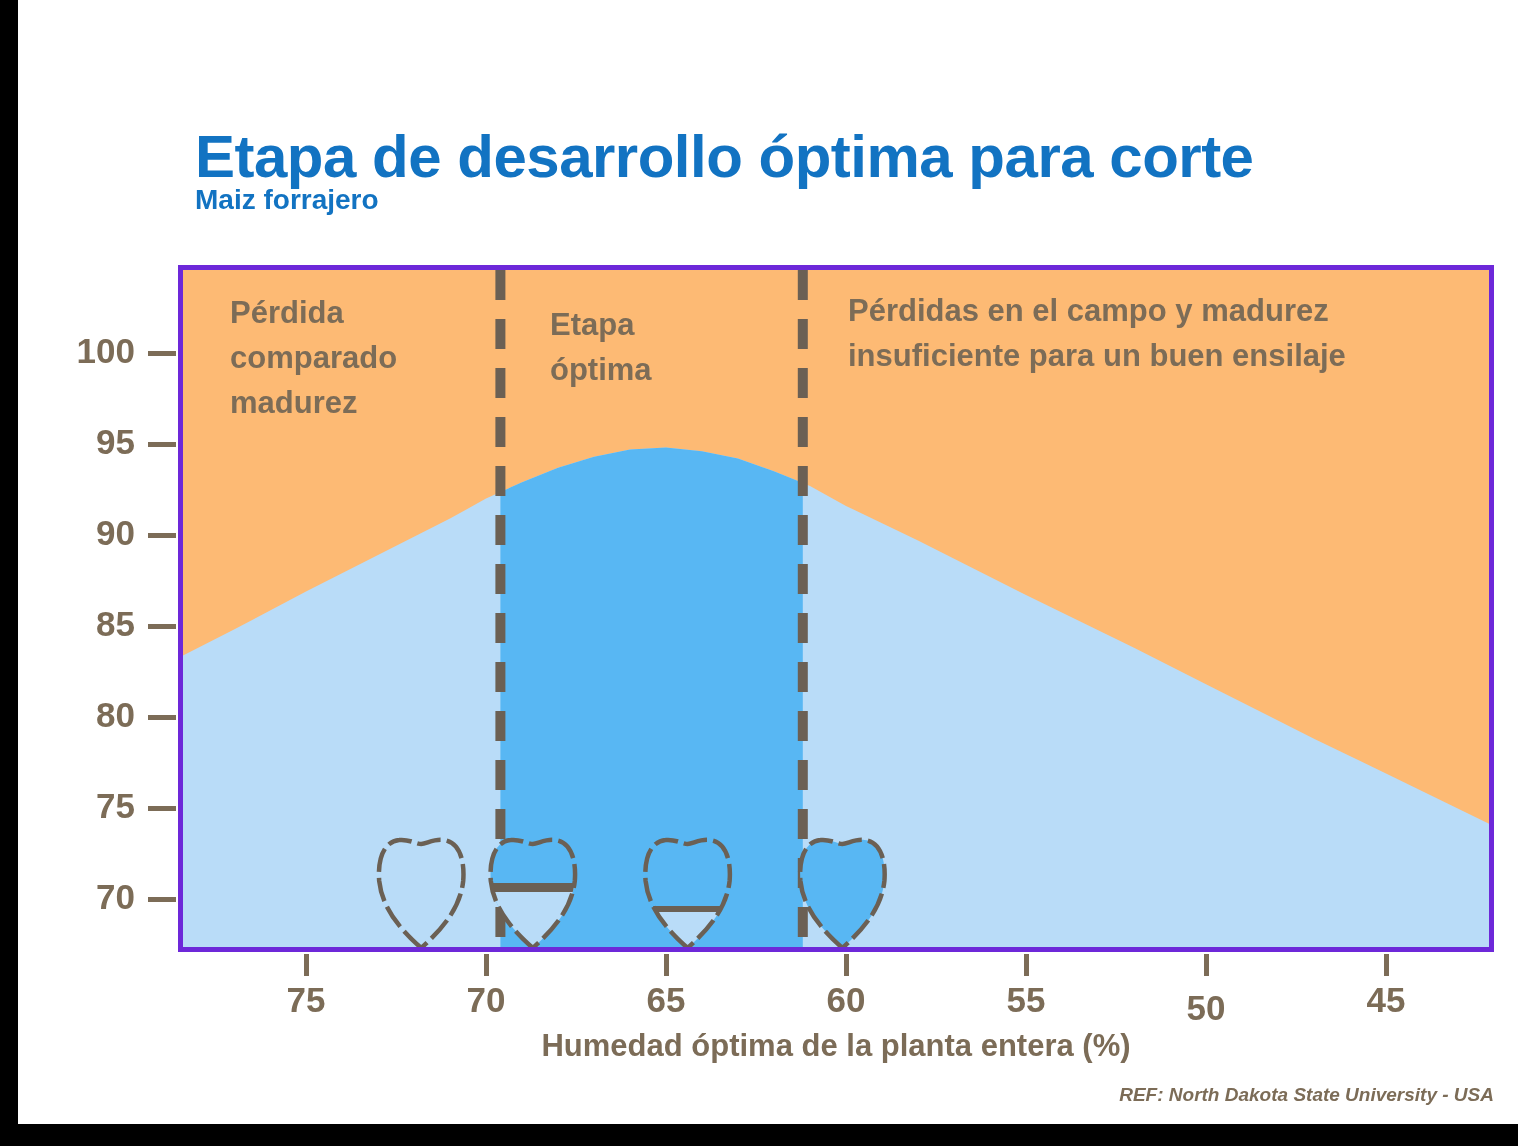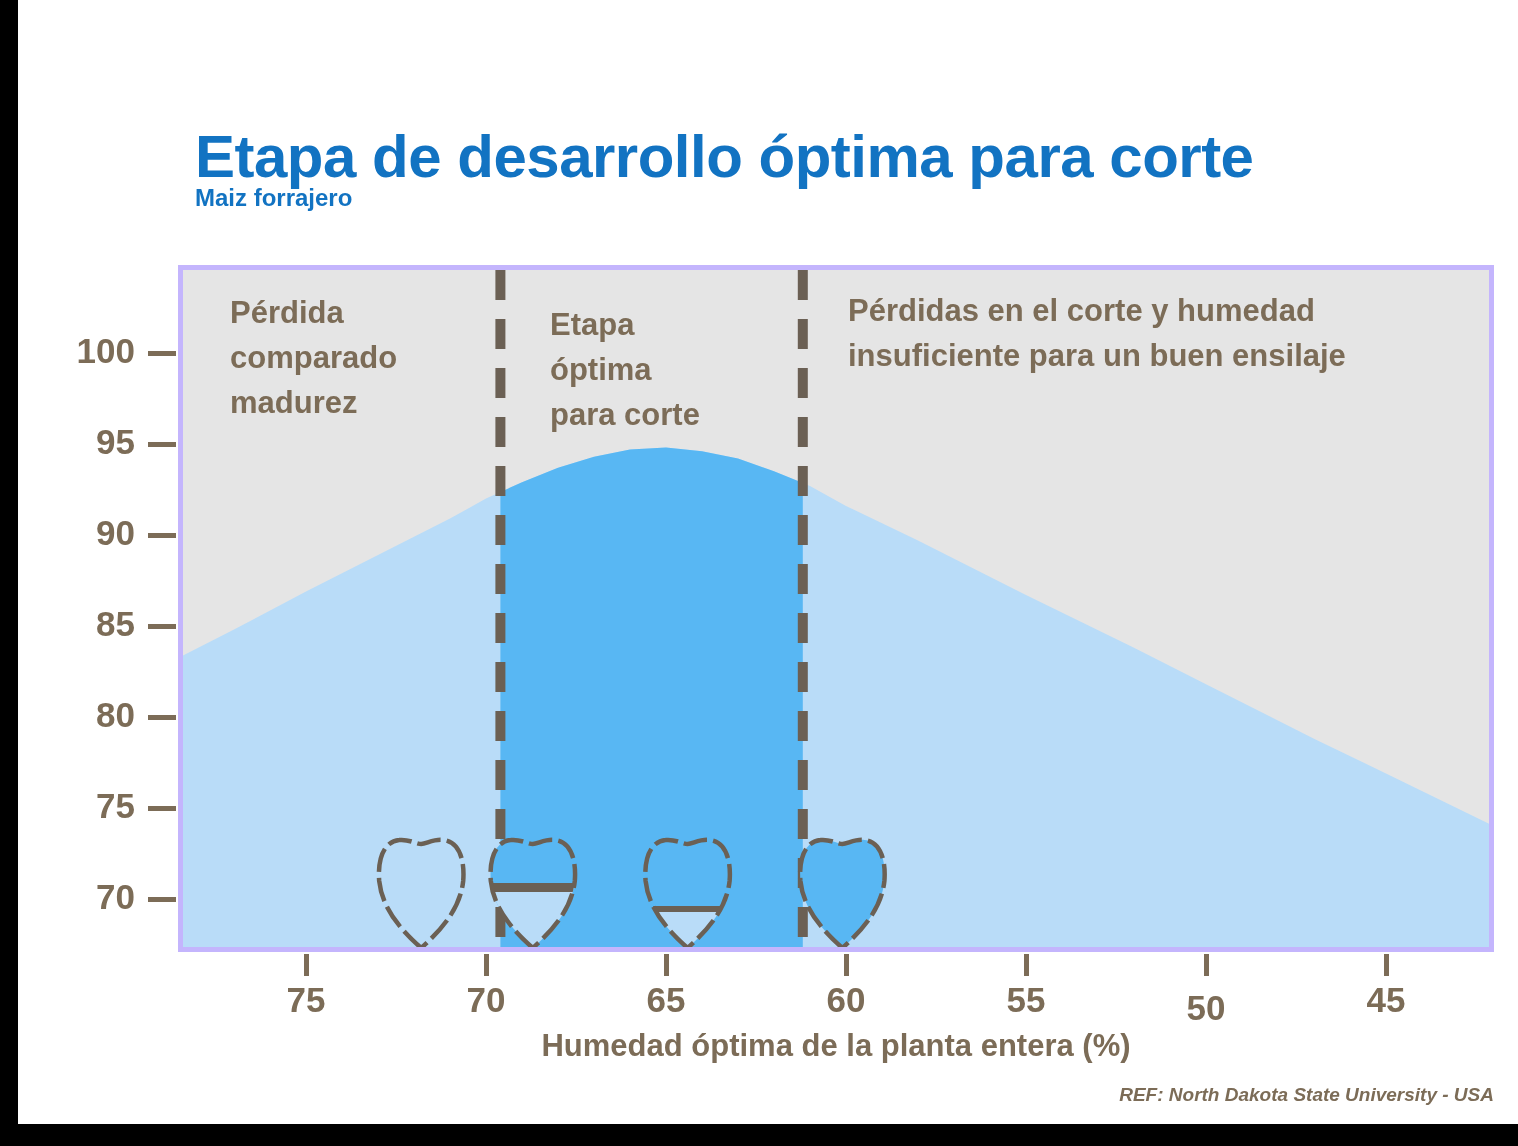--- a/index.html
+++ b/index.html
@@ -2,24 +2,24 @@
 <html><head>
 <meta charset="utf-8">
 <style>
   html,body{margin:0;padding:0;background:#ffffff;}
   .canvas{position:relative;width:1518px;height:1146px;background:#ffffff;overflow:hidden;
           font-family:"Liberation Sans",sans-serif;}
   .black-left{position:absolute;left:0;top:0;width:18px;height:1146px;background:#000;}
   .black-bottom{position:absolute;left:0;top:1124px;width:1518px;height:22px;background:#000;}
   .title{position:absolute;left:195px;top:122px;margin:0;font-weight:700;font-size:60px;
          color:#1273c2;letter-spacing:-0.5px;white-space:nowrap;}
-  .subtitle{position:absolute;left:195px;top:184px;margin:0;font-weight:700;font-size:24px;
+  .subtitle{position:absolute;left:195px;top:184px;margin:0;font-weight:700;font-size:28px;
          color:#1273c2;white-space:nowrap;}
   .plot{position:absolute;left:178px;top:265px;width:1316px;height:687px;
-        border:5px solid #c4b5fd;box-sizing:border-box;background:#e5e5e5;overflow:hidden;}
+        border:5px solid #6d28d9;box-sizing:border-box;background:#fdba74;overflow:hidden;}
   .plot svg{position:absolute;left:0;top:0;width:1306px;height:677px;display:block;}
   .region{position:absolute;font-weight:700;font-size:31px;line-height:45px;color:#7c6c57;}
   .region-left{left:47px;top:20px;width:230px;}
   .region-mid{left:367px;top:32px;width:230px;}
   .region-right{left:665px;top:18px;width:660px;}
   .ytick{position:absolute;left:148px;width:28px;height:5px;background:#7c6c57;}
   .ylab{position:absolute;left:35px;width:100px;text-align:right;font-weight:700;font-size:35px;color:#7c6c57;}
   .xtick{position:absolute;top:954px;width:5px;height:22px;background:#7c6c57;}
   .xlab{position:absolute;top:980px;width:120px;text-align:center;font-weight:700;font-size:35px;color:#7c6c57;}
   .xlabel{position:absolute;left:178px;top:1028px;width:1316px;text-align:center;
@@ -74,24 +74,23 @@
       </svg>
 
     <div class="region region-left">
       <div>Pérdida</div>
       <div>comparado</div>
       <div>madurez</div>
     </div>
     <div class="region region-mid">
       <div>Etapa</div>
       <div>óptima</div>
-      <div>para corte</div>
     </div>
     <div class="region region-right">
-      <div>Pérdidas en el corte y humedad</div>
+      <div>Pérdidas en el campo y madurez</div>
       <div>insuficiente para un buen ensilaje</div>
     </div>
   </div>
 
   <div id="yticks">
       <div class="ytick" style="top: 350.5px;"></div>
       <div class="ylab" style="top: 331px;">100</div>
       <div class="ytick" style="top: 441.5px;"></div>
       <div class="ylab" style="top: 422px;">95</div>
       <div class="ytick" style="top: 532.5px;"></div>

